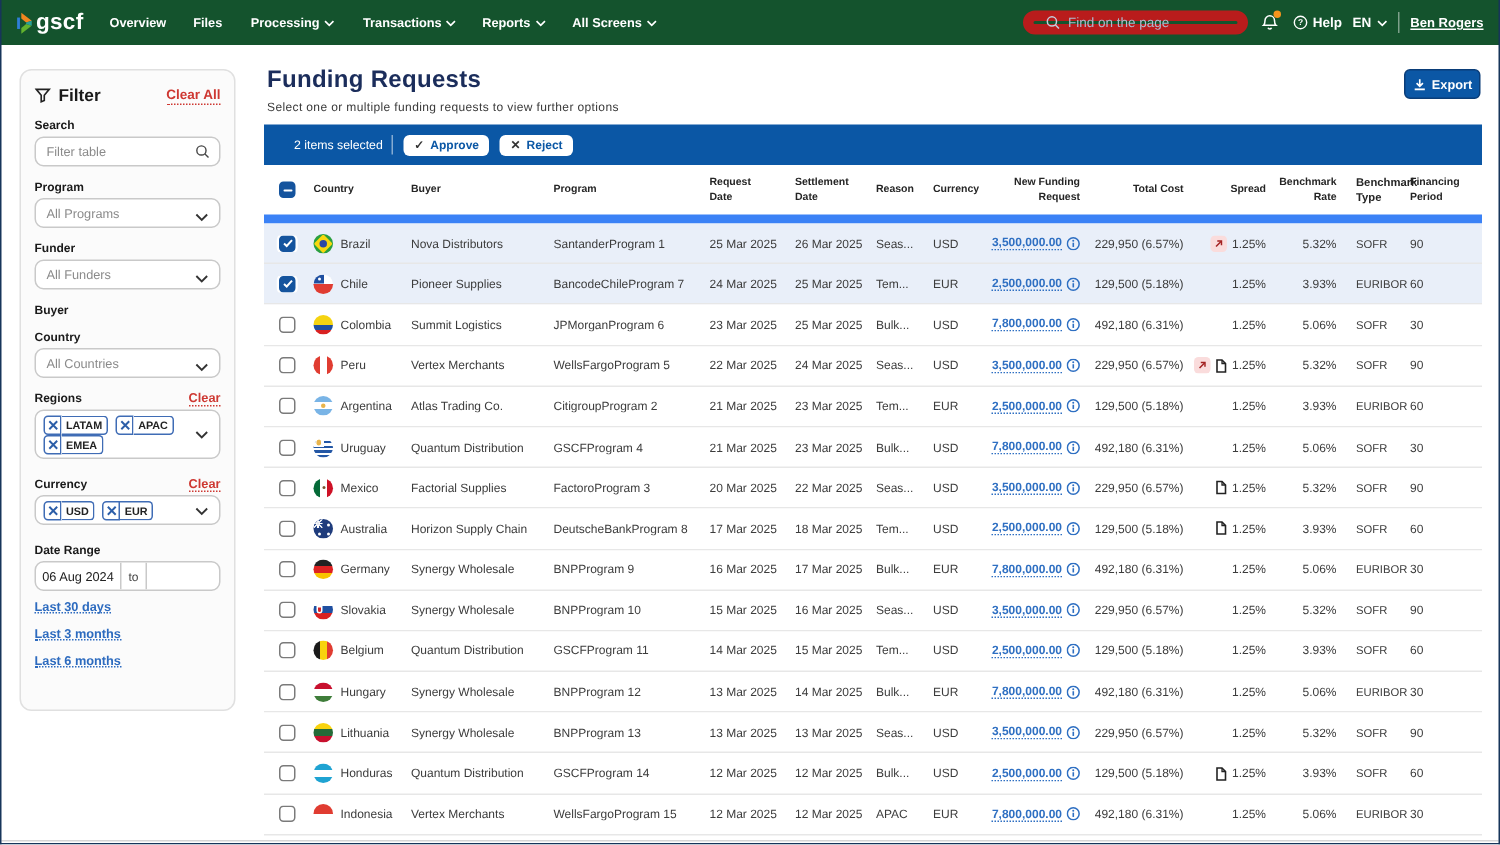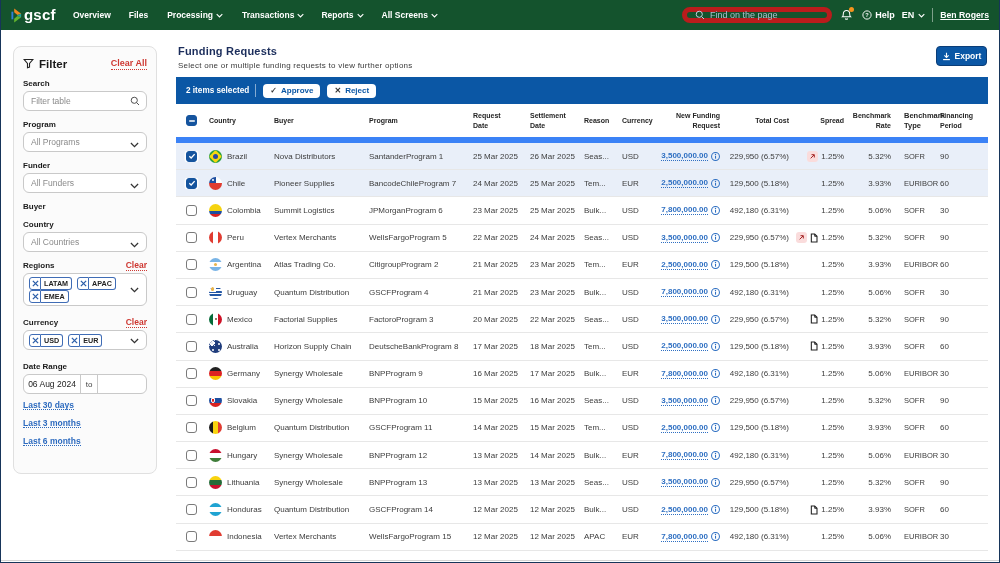--- a/index.html
+++ b/index.html
@@ -9,21 +9,21 @@
 .edge-b{position:absolute;left:0;right:0;bottom:0;height:1.5px;background:#17355a;z-index:50}
 .botline{position:absolute;left:1px;right:1px;top:560px;height:1px;background:#d5d5d5;z-index:49}
 .botmask{position:absolute;left:1px;right:1px;top:561px;height:2px;background:#fff;z-index:48}
 
 .topbar{position:absolute;left:0;top:0;width:1000px;height:30px;background:#14532d;display:flex;align-items:center;z-index:40}
 .logo{display:flex;align-items:center;margin-left:11px}
 .logo-txt{color:#fff;font-weight:bold;font-size:15px;letter-spacing:.2px;margin-left:2px;margin-top:-2px}
 .nav{display:flex;align-items:center}
 .nav a{color:#fff;font-size:8.5px;font-weight:bold;letter-spacing:0;text-decoration:none;display:flex;align-items:center}
 .nchev{margin-left:3px;margin-top:1px}
-.searchpill{position:absolute;left:682px;top:7px;width:150px;height:16px;border:5px solid #b91c1c;border-radius:8px;display:flex;align-items:center;color:#aebccf;font-size:9px}
+.searchpill{position:absolute;left:682px;top:7px;width:150px;height:16px;border:7px solid #b91c1c;border-radius:8px;display:flex;align-items:center;color:#aebccf;font-size:9px}
 .searchpill svg{margin-left:8px;margin-right:5px}
 .tb-right{position:absolute;right:11px;top:0;height:30px;display:flex;align-items:center;color:#fff}
 .bell{position:relative;margin-right:10px;display:flex}
 .bell .dot{position:absolute;right:-2px;top:-2px;width:5px;height:5px;border-radius:50%;background:#f7941d}
 .help{display:flex;align-items:center;font-size:9px;font-weight:bold;margin-right:7px;white-space:nowrap}
 .help svg{margin-right:3px}
 .lang{display:flex;align-items:center;font-size:9px;font-weight:bold;margin-right:7px}
 .lang svg{margin-left:4px;margin-top:1px}
 .tb-div{width:1px;height:14px;background:rgba(255,255,255,.45);margin-right:7px}
 .user{font-size:8.7px;font-weight:bold;text-decoration:underline}
@@ -43,30 +43,30 @@
 .chip{display:flex;align-items:center;margin-right:5px}
 .chip .x{width:12px;height:12px;border:1px solid #3f6cb5;border-radius:3px 0 0 3px;display:flex;align-items:center;justify-content:center;color:#2c5ea8;font-size:8px;font-weight:bold;background:#fff}
 .chip .t{height:12px;border:1px solid #3f6cb5;border-left:none;border-radius:0 3px 3px 0;display:flex;align-items:center;padding:0 3px;font-size:7.2px;color:#222;font-weight:bold;background:#fff}
 .dr{display:flex;height:20px;border:1px solid #c9c9c9;border-radius:6px;background:#fff;overflow:hidden}
 .dr .d1{width:57px;border-right:1px solid #c9c9c9;display:flex;align-items:center;justify-content:center;font-size:8.5px;color:#222}
 .dr .d2{width:17px;border-right:1px solid #c9c9c9;display:flex;align-items:center;justify-content:center;font-size:8px;color:#444}
 .dr .d3{flex:1}
 .sb-link{font-size:8.5px;font-weight:bold;color:#2d6bbf;border-bottom:1px dotted #2d6bbf;display:inline-block;margin-top:4px;padding-bottom:1px;height:9px;line-height:9px}
 
 .main{position:absolute;left:176px;top:30px;width:812px;z-index:5}
-h1{font-size:11px;font-weight:bold;color:#1b2d5b;letter-spacing:.2px;margin-top:15px;padding-left:2px}
+h1{font-size:16px;font-weight:bold;color:#1b2d5b;letter-spacing:.2px;margin-top:15px;padding-left:2px}
 .sub{font-size:8px;color:#3a3a3a;margin-top:4px;letter-spacing:.25px;padding-left:2px}
 .export{position:absolute;right:1px;top:16px;width:51px;height:20px;background:#0b57a5;border:1px solid #0a3d78;border-radius:4px;color:#fff;display:flex;align-items:center;justify-content:center;font-size:8.5px;font-weight:bold}
 .export svg{margin-right:4px}
 .tabs{display:flex;margin-top:13px;border-bottom:1px solid #ccc;height:17px}
 .tab{font-size:8.2px;color:#4a4a4a;margin-right:11px;padding:1px 3px 0;display:flex;align-items:flex-start;letter-spacing:0}
 .tab.on{color:#0b57a5;font-weight:bold;border-bottom:2.5px solid #0b57a5;margin-bottom:-1.5px}
 
 .bluebar{margin-top:7px;height:27px;background:#0b57a5;display:flex;align-items:center;color:#fff}
-.bluebar .cnt{font-size:8.2px;font-weight:bold;margin-left:10px;letter-spacing:0}
+.bluebar .cnt{font-size:8.2px;font-weight:normal;margin-left:20px;letter-spacing:0}
 .bluebar .bdiv{width:1px;height:13px;background:rgba(255,255,255,.5);margin:0 7px 0 6px}
 .bb-btn{height:14px;background:#fff;border-radius:4px;display:flex;align-items:center;justify-content:center;color:#0b57a5;font-size:8px;font-weight:bold;padding:0 7px;margin-right:7px}
 .bb-btn .ic{color:#333;margin-right:4px;font-size:8px;font-weight:bold}
 
 .thead{display:flex;height:39px;border-bottom:6px solid #3b82f6;align-items:center}
 .th{font-size:7px;font-weight:bold;color:#252525;line-height:1.3;letter-spacing:0}
 .row{display:flex;height:27.2px;border-bottom:1px solid #e7e7e7;align-items:center;background:#fff}
 .row.sel{background:#e9eff9}
 .c{font-size:8px;color:#3c3c3c;white-space:nowrap;overflow:hidden}
 .c,.th{flex:0 0 auto}

